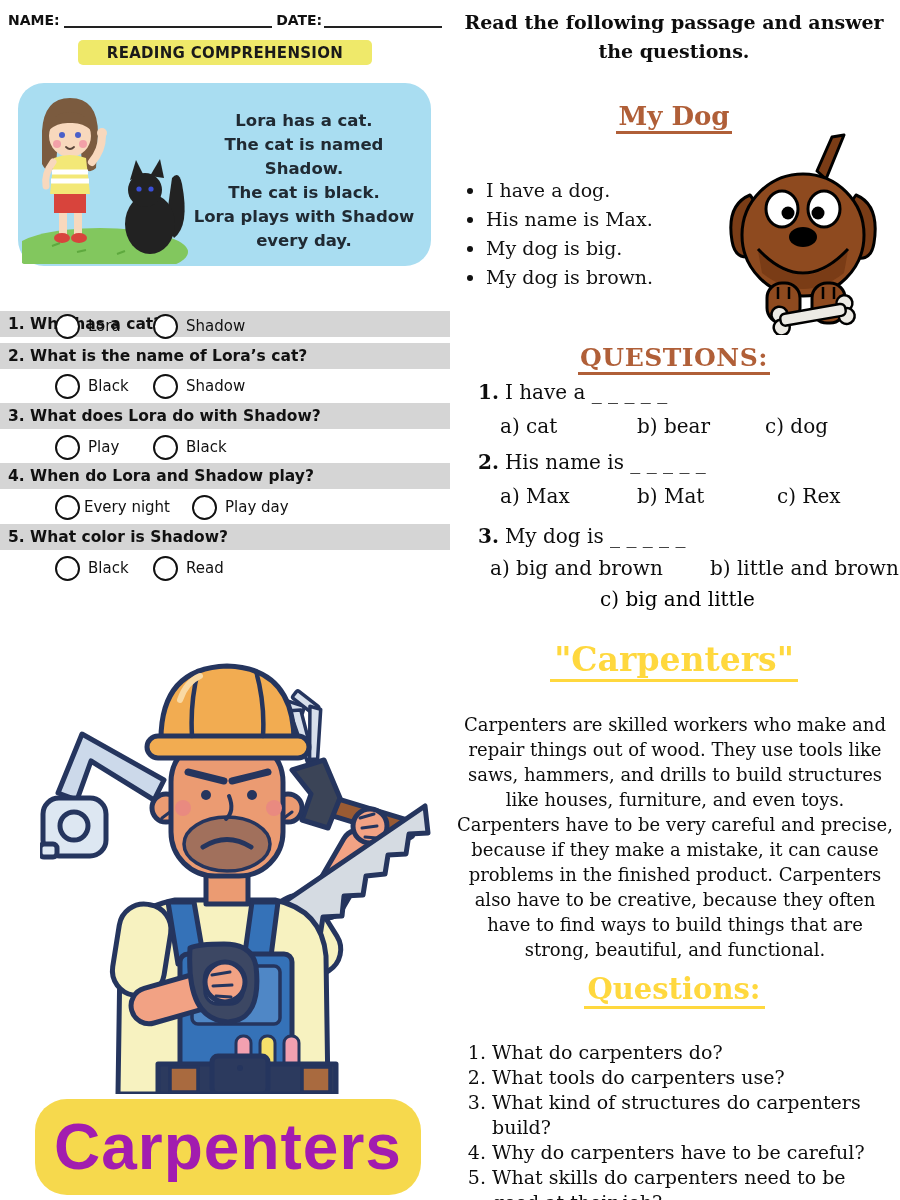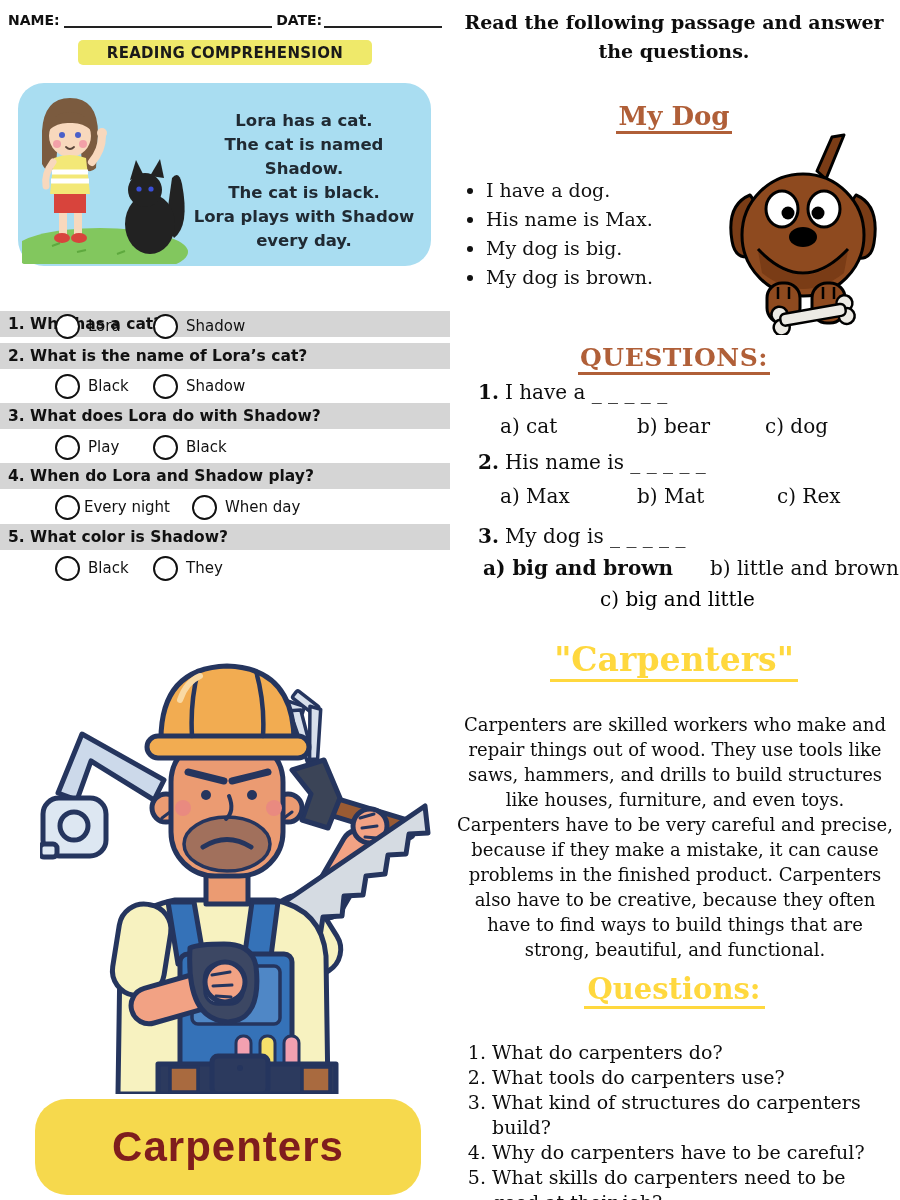--- a/index.html
+++ b/index.html
@@ -9,21 +9,21 @@
   .namedate{top:12px;left:8px;width:434px;display:flex;align-items:flex-end;font-weight:bold;font-size:14px;color:#111;}
   .blankline{border-bottom:2px solid #222;height:14px;display:inline-block;}
   .titlebar{top:40px;left:78px;width:294px;height:25px;background:#efe96a;border-radius:5px;display:flex;align-items:center;justify-content:center;font-weight:bold;font-size:15px;color:#1a1a1a;letter-spacing:.3px;}
   .card{top:83px;left:18px;width:413px;height:183px;background:#a9ddf1;border-radius:26px;}
   .card-text{position:absolute;left:165px;right:6px;top:26px;text-align:center;font-weight:bold;font-size:16.5px;line-height:24px;color:#202a33;}
   .qbar{left:0;width:450px;height:26px;background:#d5d5d5;display:flex;align-items:center;font-weight:bold;font-size:15.5px;color:#111;padding-left:8px;box-sizing:border-box;}
   .optrow{left:0;width:450px;height:26px;}
   .radio{position:absolute;width:21px;height:21px;border:2.6px solid #111;border-radius:50%;background:#fff;top:1px;}
   .optlabel{position:absolute;font-weight:normal;font-size:15px;color:#111;top:4px;}
   .banner{top:1099px;left:35px;width:386px;height:96px;background:#f6d94d;border-radius:32px;display:flex;align-items:center;justify-content:center;}
-  .banner span{font-family:"Liberation Sans",sans-serif;font-weight:700;font-size:42px;color:#7f1d1d;letter-spacing:1px;}
+  .banner span{font-family:"Liberation Sans",sans-serif;font-weight:700;font-size:64px;color:#a21caf;letter-spacing:1px;}
   
   .serif{font-family:"DejaVu Serif",serif;}
   .instruction{top:8px;left:452px;width:444px;text-align:center;font-weight:bold;font-size:19px;line-height:1.5;color:#0d0d0d;}
   .h-brown{color:#b05f38;font-weight:bold;}
   .mydog{top:101px;left:452px;width:444px;text-align:center;}
   .mydog span{font-size:26px;border-bottom:3px solid #b05f38;padding:0 2px;}
   .facts{top:176px;left:468px;width:270px;}
   .facts ul{margin:0;padding-left:18px;}
   .facts li{font-size:19px;line-height:29px;color:#111;}
   .qtitle{top:343px;left:452px;width:444px;text-align:center;}
@@ -127,31 +127,31 @@
   <span class="optlabel" style="left:186px;">Black</span>
 </div>
 
 <div class="abs qbar" style="top:463px;">
     <span>4. When do Lora and Shadow play?</span>
   </div>
 <div class="abs optrow" style="top:494px;">
   <span class="radio" style="left:55px;"></span>
   <span class="optlabel" style="left:84px;">Every night</span>
   <span class="radio" style="left:192px;"></span>
-  <span class="optlabel" style="left:225px;">When day</span>
+  <span class="optlabel" style="left:225px;">Play day</span>
 </div>
 
 <div class="abs qbar" style="top:524px;">
     <span>5. What color is Shadow?</span>
   </div>
 <div class="abs optrow" style="top:555px;">
   <span class="radio" style="left:55px;"></span>
   <span class="optlabel" style="left:88px;">Black</span>
   <span class="radio" style="left:153px;"></span>
-  <span class="optlabel" style="left:186px;">They</span>
+  <span class="optlabel" style="left:186px;">Read</span>
 </div>
 
 <svg class="abs" style="left:40px;top:648px;" width="392" height="446" viewBox="0 0 392 446">
   <g stroke="#25355e" stroke-width="5" stroke-linejoin="round" stroke-linecap="round">
 
     <polygon points="18,145 42,86 124,132 114,152 51,113 37,152" fill="#ccd9ea"></polygon>
 
     <rect x="3" y="150" width="63" height="58" rx="16" fill="#dde7f2"></rect>
     <circle cx="34" cy="178" r="14" fill="#dde7f2"></circle>
     <rect x="0" y="196" width="17" height="13" rx="4" fill="#dde7f2"></rect>
@@ -277,21 +277,21 @@
     <span class="opt" style="left:310px;">c) dog</span>
   </div>
   <div class="stem" style="top:70px;"><b>2.</b><span>His name is _ _ _ _ _</span></div>
   <div class="abs" style="top:104px;left:0;width:445px;height:28px;">
     <span class="opt" style="left:45px;">a) Max</span>
     <span class="opt" style="left:182px;">b) Mat</span>
     <span class="opt" style="left:322px;">c) Rex</span>
   </div>
   <div class="stem" style="top:144px;"><b>3.</b><span>My dog  is _ _ _ _ _</span></div>
   <div class="abs" style="top:176px;left:0;width:445px;height:28px;">
-    <span class="opt" style="left:28px;font-weight:bold;">a) big and brown</span>
+    <span class="opt" style="left:35px;">a) big and brown</span>
     <span class="opt" style="left:255px;">b) little and brown</span>
   </div>
   <div class="abs" style="top:207px;left:0;width:445px;text-align:center;">
     <span class="serif" style="font-size:20px;">c)  big and little</span>
   </div>
 </div>
 
 <div class="abs serif carp-title">
   <span class="h-yellow">"Carpenters"</span>
 </div>

